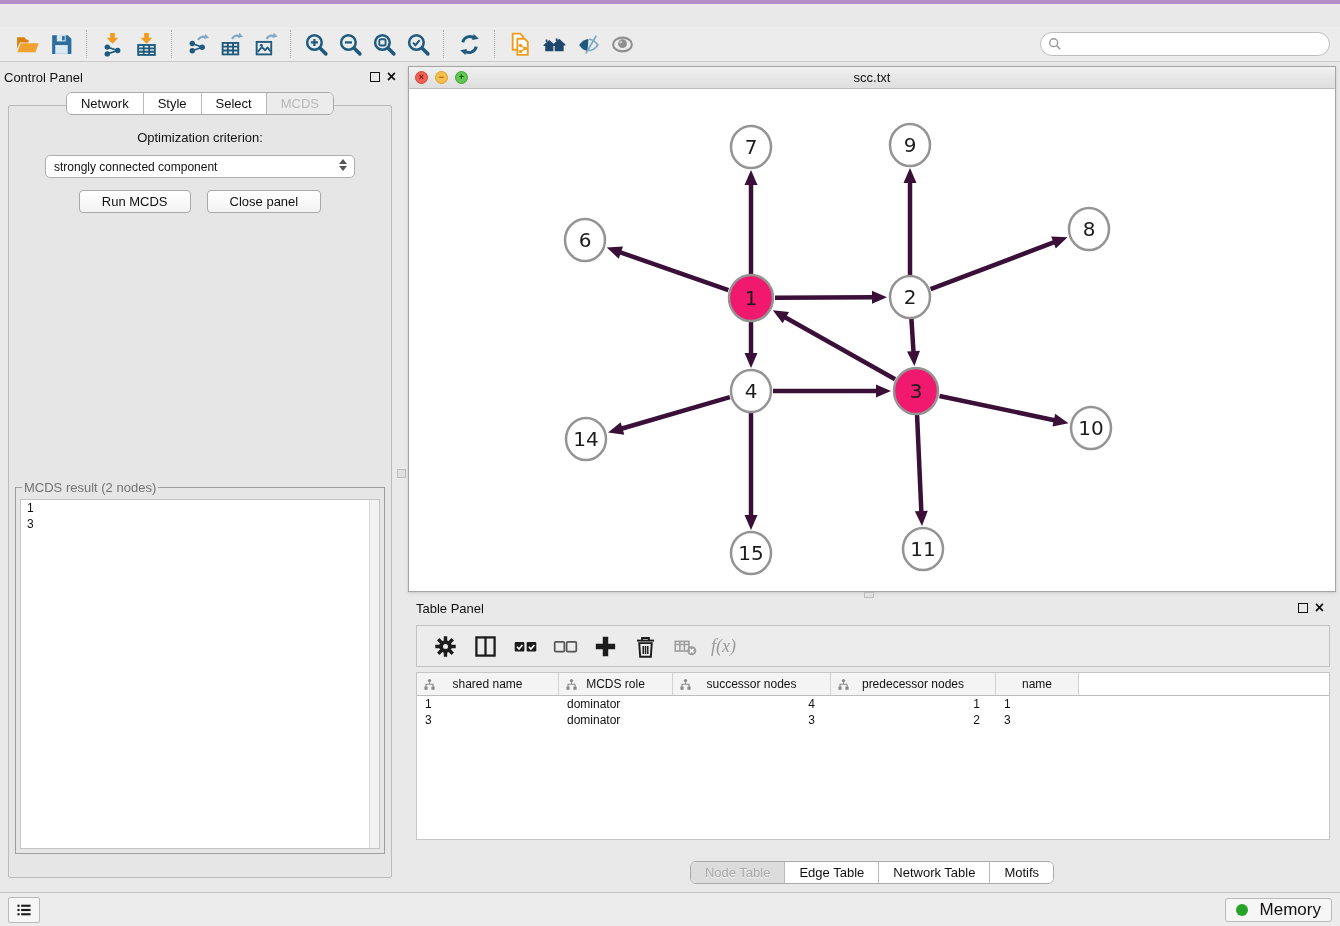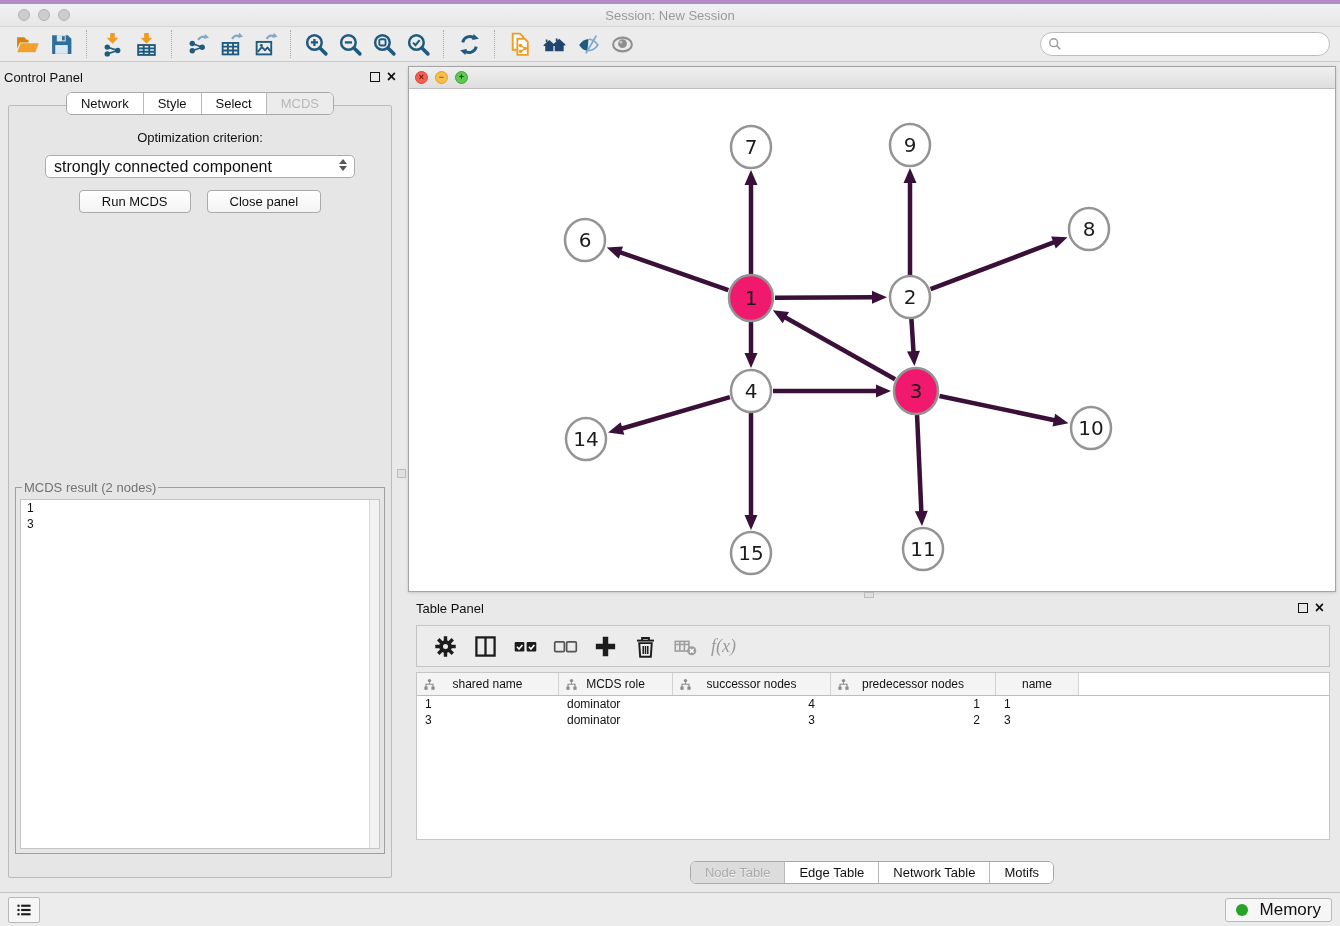--- a/index.html
+++ b/index.html
@@ -46,21 +46,21 @@
   .seg .tab { padding:3px 14px; font-size:13px; color:#111; background:#fff; border-right:1px solid #b9b9b9; cursor:default; }
   .seg .tab:last-child { border-right:none; }
   .seg .tab.active { background:#ececec; color:#b8b8b8; }
   .cp-body {
     position:absolute; left:8px; right:8px; top:44px; bottom:14px;
     background:#e6e6e6; border:1px solid #bbb; border-radius:2px; margin-top:-1px;
   }
   .opt-label { text-align:center; font-size:13px; color:#111; margin-top:24px; }
   .combo {
     margin:10px 36px 0 36px; height:23px; background:#fff; border:1px solid #adadad; border-radius:5px;
-    display:flex; align-items:center; padding:0 8px; font-size:16px; color:#111; position:relative;
+    display:flex; align-items:center; padding:0 8px; font-size:12px; color:#111; position:relative;
   }
   .combo .stepper { position:absolute; right:7px; top:3px; display:flex; flex-direction:column; gap:2px; }
   .combo .stepper i { width:0; height:0; border-left:4px solid transparent; border-right:4px solid transparent; display:block; }
   .combo .stepper .up { border-bottom:5px solid #555; }
   .combo .stepper .dn { border-top:5px solid #555; }
   .btn-row { display:flex; justify-content:center; gap:16px; margin-top:12px; }
   .pbtn {
     background:linear-gradient(#ffffff,#f3f3f3); border:1px solid #a9a9a9; border-radius:4px;
     font-size:13px; color:#111; padding:3px 22px; font-family:inherit;
   }
@@ -124,26 +124,20 @@
     display:flex; align-items:center; gap:12px; padding:0 10px; font-size:17px; color:#111; font-family:inherit;
   }
   .memdot { width:12px; height:12px; border-radius:50%; background:#27a327; display:inline-block; }
 </style>
 </head>
 <body>
 
 <div class="app">
   <div class="top-strip"></div>
 
-  <div class="titlebar">
-    <span class="tl-dot"></span>
-    <span class="tl-dot"></span>
-    <span class="tl-dot"></span>
-    <div class="win-title">Session: New Session</div>
-  </div>
 
   <div class="toolbar">
     <button class="tbtn">
       <svg viewBox="0 0 24 24">
           <path d="M2 5h7l2 2.4h2v2.6H4.6L2 16z" fill="#d9820a"></path>
           <path d="M2.2 19.5l3.2-8.6h17.4l-3.2 8.6z" fill="#f0a130"></path>
         </svg>
     </button>
     <button class="tbtn">
       <svg viewBox="0 0 24 24">
@@ -330,20 +324,21 @@
       </div>
     </div>
 
     <div class="vsplit-handle"></div>
 
     <div class="network-window">
       <div class="nw-titlebar">
         <span class="traffic red">×</span>
         <span class="traffic yel">−</span>
         <span class="traffic grn">+</span>
+        <div class="nw-title">scc.txt</div>
       </div>
       <svg id="graph" class="nw-canvas" viewBox="0 0 926 502">
           <line x1="342" y1="185" x2="342" y2="93" stroke="#3a1038" stroke-width="4.5"></line>
           <polygon points="342,81 348.5,96 335.5,96" fill="#3a1038"></polygon>
           <line x1="319.34314698911055" y1="201.08375015282175" x2="209.04124397421378" y2="162.54453102713492" stroke="#3a1038" stroke-width="4.5"></line>
           <polygon points="197.71281746876906,158.5864061035458 214.01733493418575,157.39783123424965 209.7293662669642,169.67029328181476" fill="#3a1038"></polygon>
           <line x1="365.9995253493132" y1="208.84905958899802" x2="466.0006921989183" y2="208.2201214327112" stroke="#3a1038" stroke-width="4.5"></line>
           <polygon points="478.0004548735749,208.14465122721023 463.0416312249005,214.7388604328588 462.95987183560777,201.73911753531414" fill="#3a1038"></polygon>
           <line x1="342" y1="233" x2="342" y2="267" stroke="#3a1038" stroke-width="4.5"></line>
           <polygon points="342,279 335.5,264 348.5,264" fill="#3a1038"></polygon>

